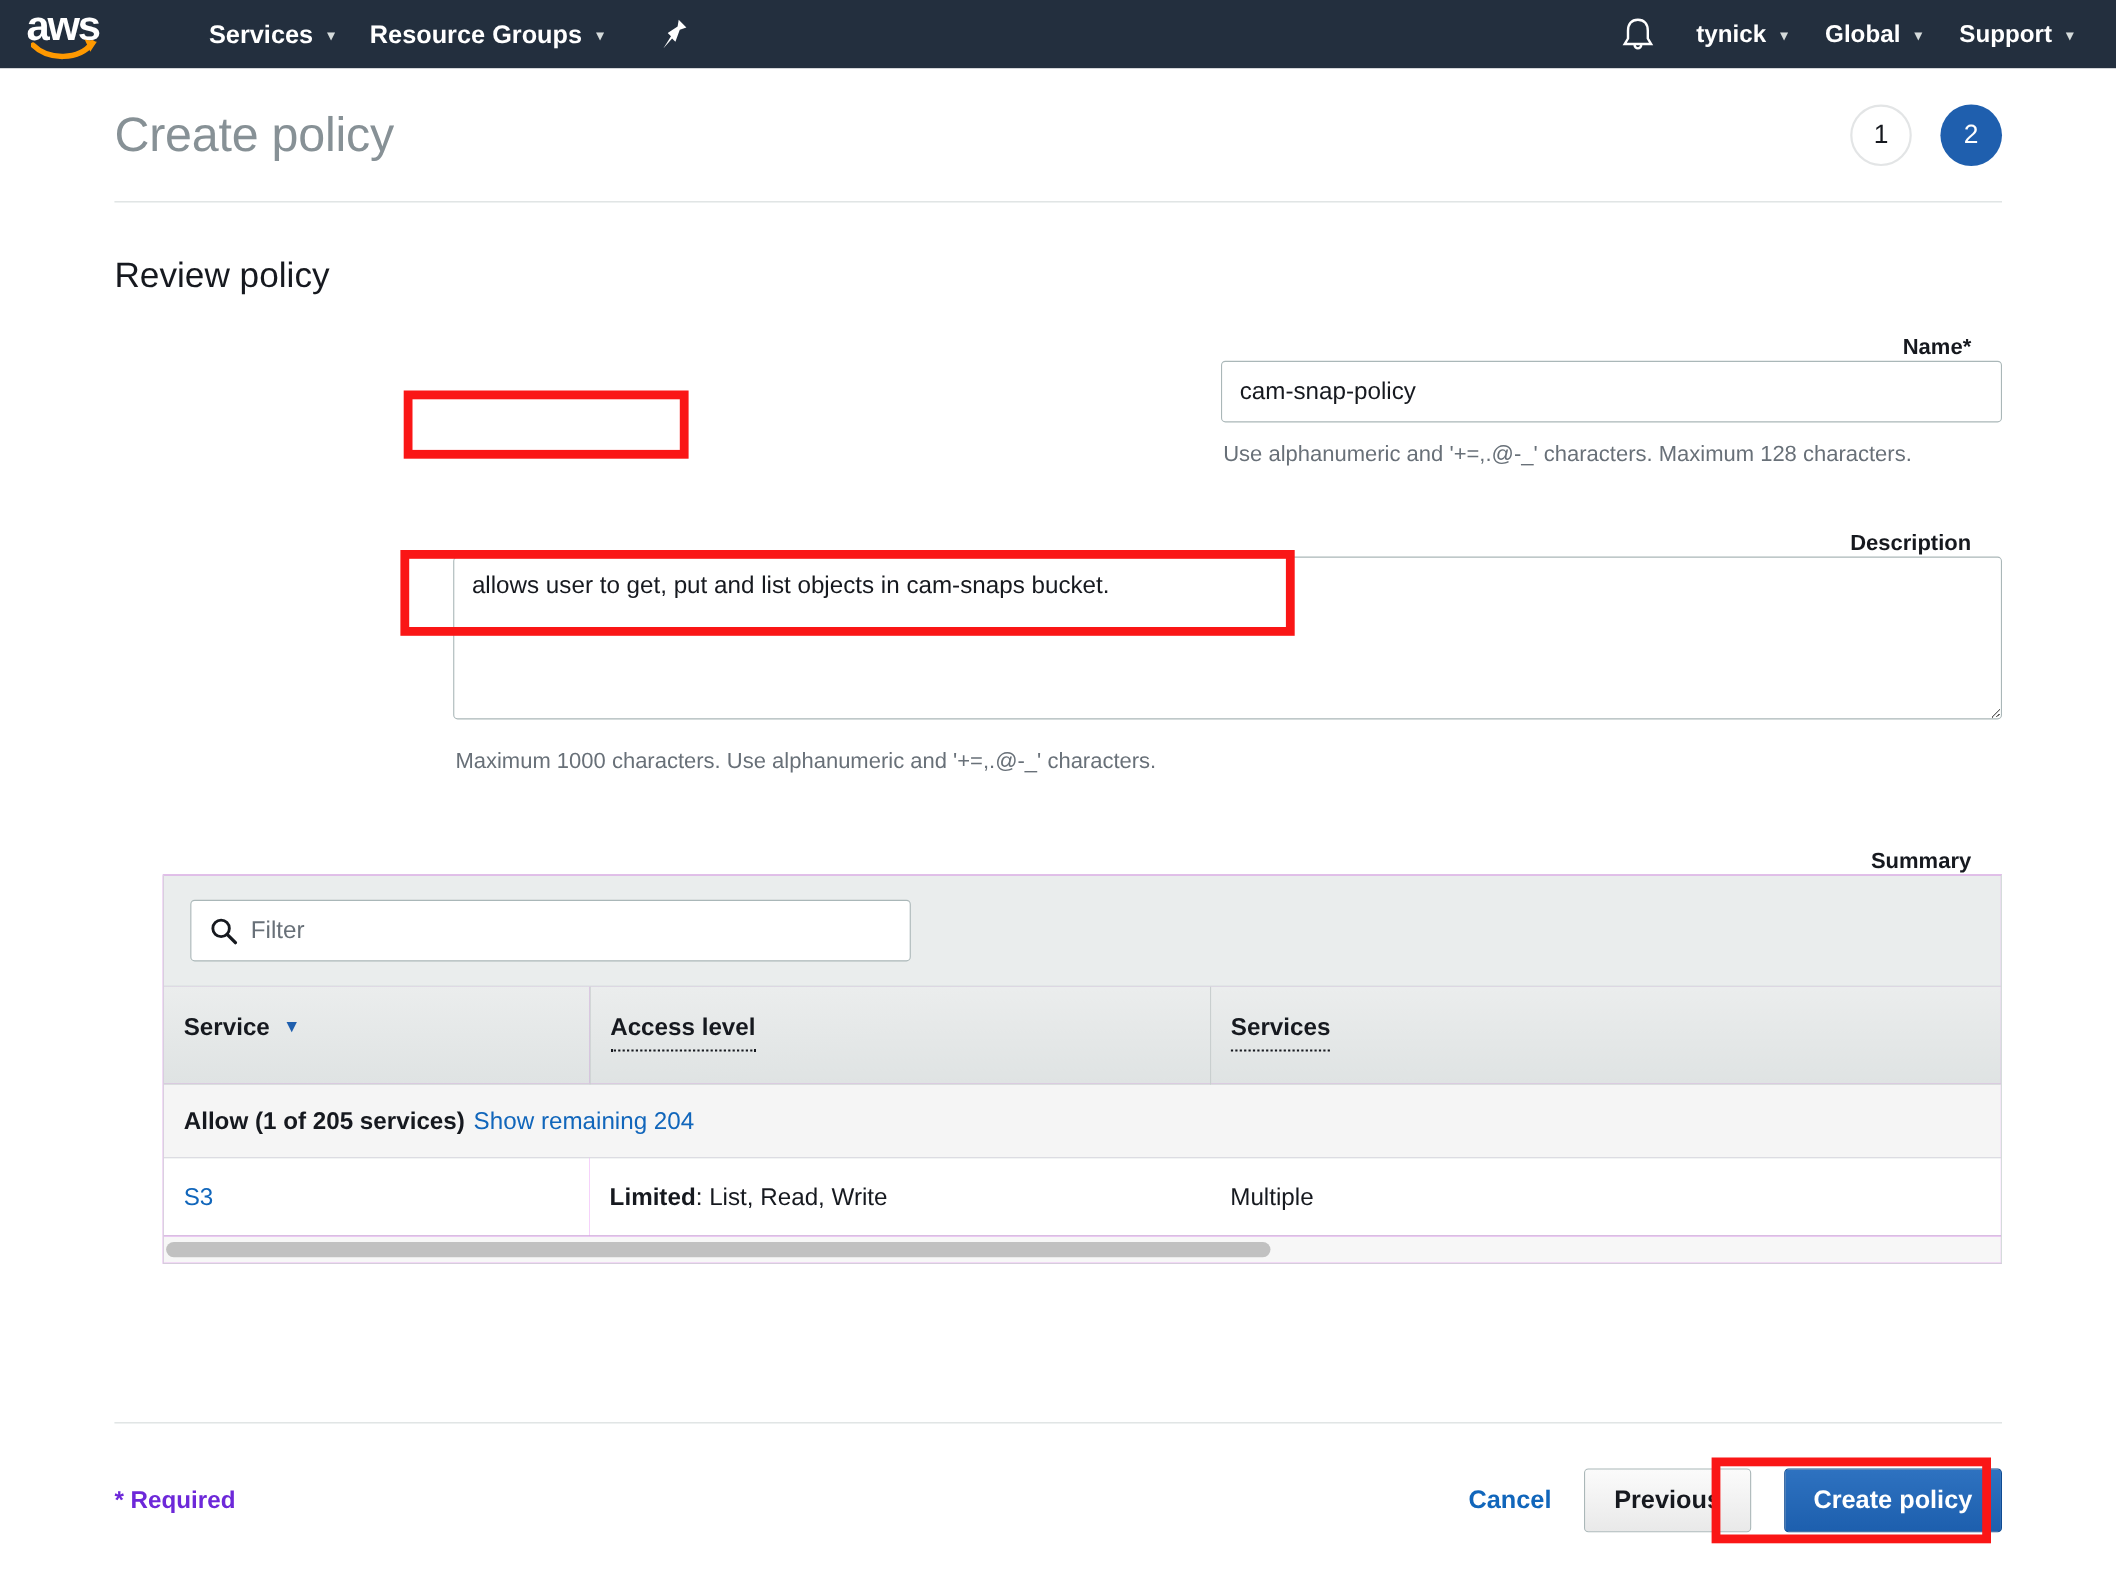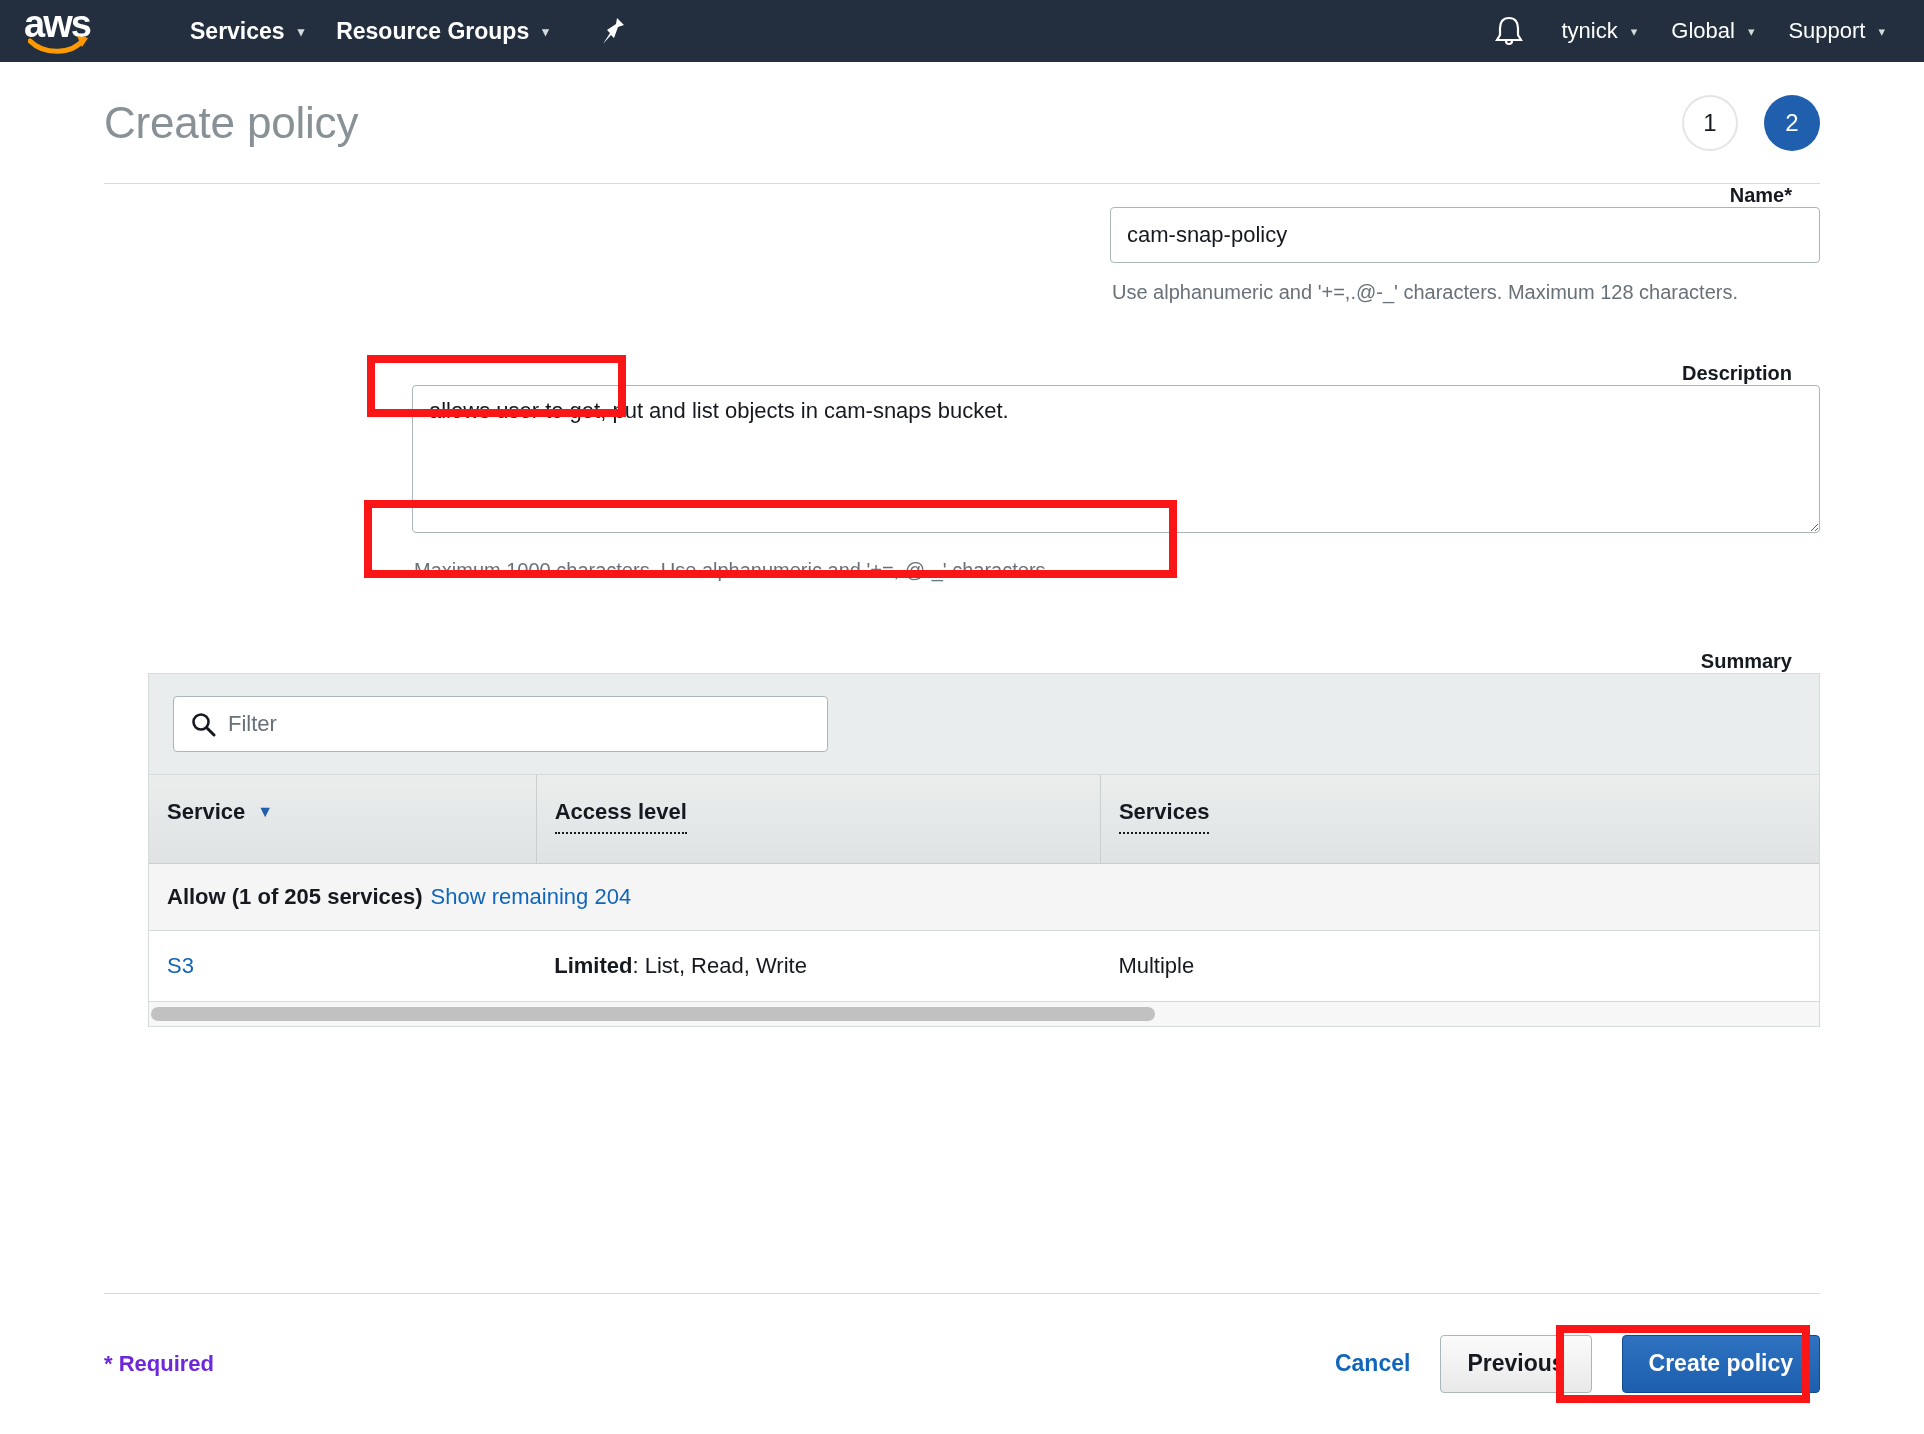--- a/index.html
+++ b/index.html
@@ -74,21 +74,21 @@
     cursor: pointer;
     margin-left: 20px;
   }
   .nav-right {
     margin-left: auto;
     display: flex;
     align-items: center;
   }
   .nav-right .nav-item {
     font-size: 22px;
-    font-weight: 400;
+    font-weight: 700;
     padding: 13px 17px;
   }
   .bell {
     width: 52px;
     height: 62px;
     display: flex;
     align-items: center;
     justify-content: center;
     cursor: pointer;
     margin-right: 10px;
@@ -374,20 +374,21 @@
 <div class="page-wrap">
 
   <div class="page-head">
     <div class="page-title">Create policy</div>
     <div class="steps">
       <div class="step inactive">1</div>
       <div class="step active">2</div>
     </div>
   </div>
 
+  <div class="section-title">Review policy</div>
 
   <div class="form-row">
     <div class="form-label">Name*</div>
     <div class="field-col">
       <input class="text-input" type="text" value="cam-snap-policy" style="">
       <div class="hint">Use alphanumeric and '+=,.@-_' characters. Maximum 128 characters.</div>
     </div>
   </div>
 
   <div class="form-row" style="margin-top:44px">

